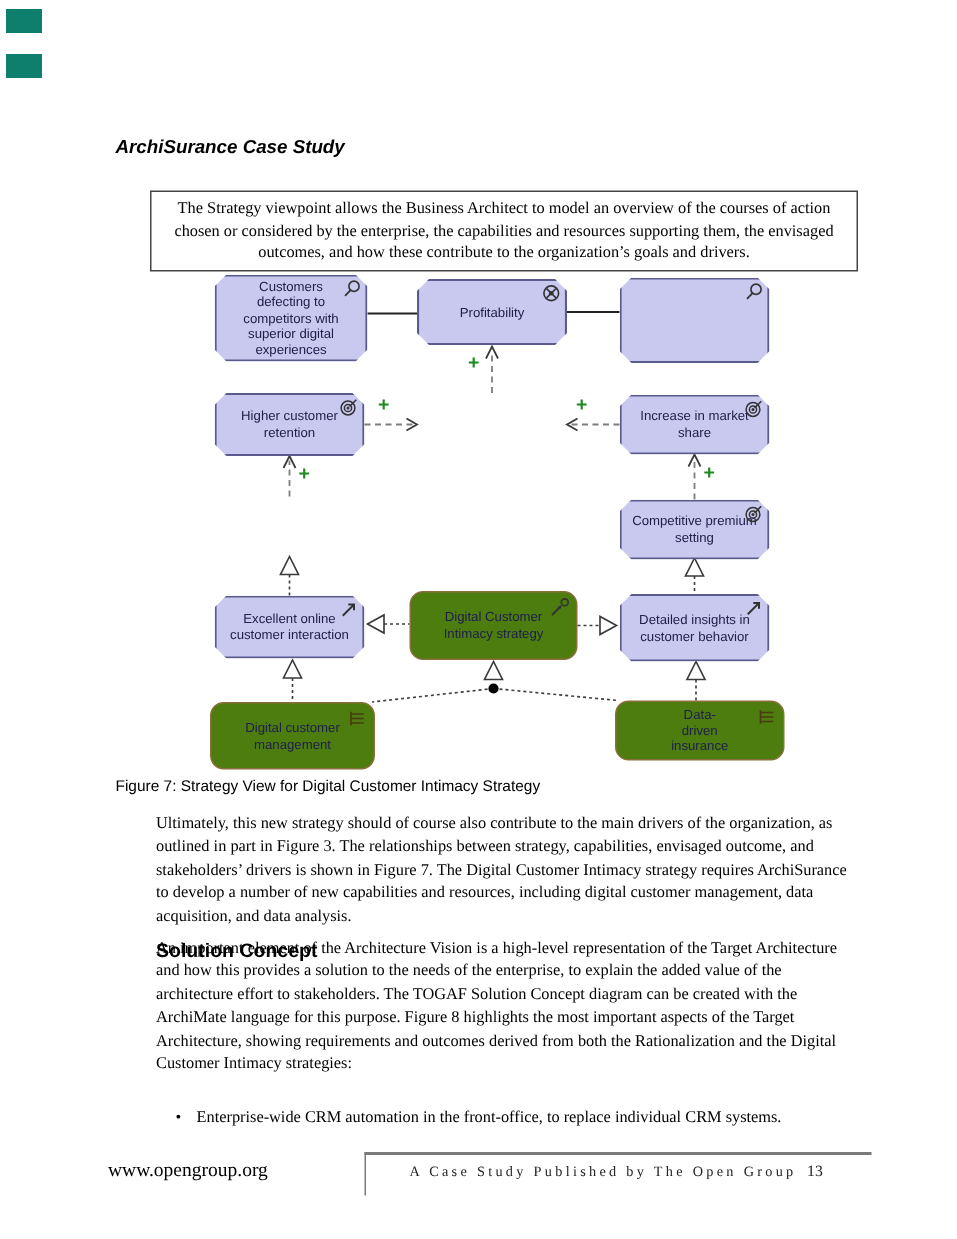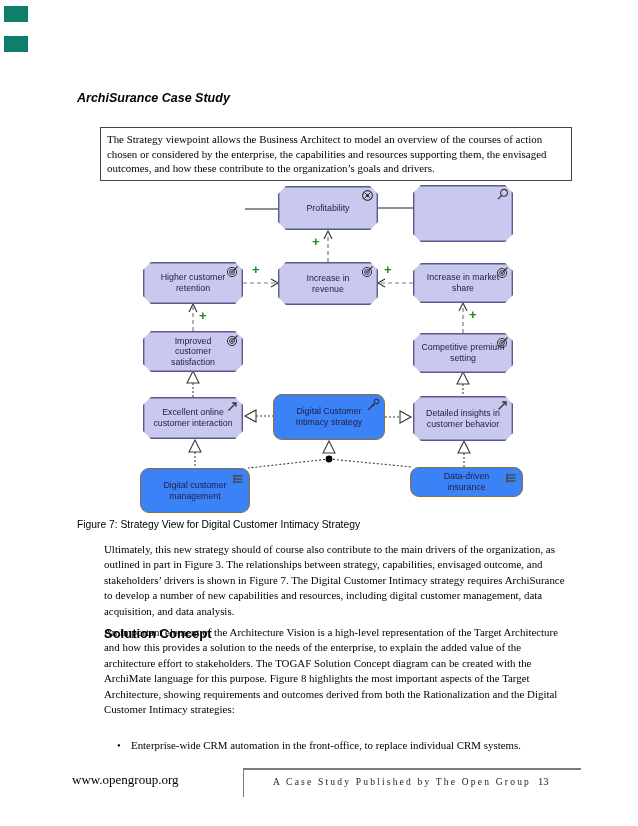--- a/index.html
+++ b/index.html
@@ -7,21 +7,21 @@
         font-family:"Liberation Serif",serif;color:#000;}
 
   
   .corner-marker{position:absolute;left:4px;width:24px;height:16px;background:#0e7f6c;}
   .cm1{top:6px;} .cm2{top:36px;}
 
   
   .doc-title{position:absolute;left:77px;top:91px;font-family:"Liberation Sans",sans-serif;
              font-weight:bold;font-style:italic;font-size:12.5px;color:#000;}
   .note-box{position:absolute;left:100px;top:127px;width:458px;border:1px solid #444;
-            padding:4px 6px;font-size:10.9px;line-height:14.6px;}
+            padding:4px 6px;font-size:10.9px;line-height:14.6px;text-align:center;}
   .fig-caption{position:absolute;left:77px;top:519px;font-family:"Liberation Sans",sans-serif;
                font-size:10.3px;}
   .para{position:absolute;left:104px;width:469px;font-size:10.9px;line-height:15.4px;text-align:left;}
   .p1{top:542px;}
   .sec-head{position:absolute;left:104px;top:626px;font-family:"Liberation Sans",sans-serif;
             font-weight:bold;font-size:13px;}
   .p2{top:625px;}
   .bullet-row{position:absolute;left:117px;top:739px;width:456px;font-size:10.9px;}
   .bullet-dot{display:inline-block;width:14px;}
 
@@ -32,21 +32,21 @@
   .footer-center{position:absolute;left:253px;top:777px;font-size:9.5px;letter-spacing:2.2px;color:#222;margin-left:20px;}
   .footer-page{position:absolute;left:538px;top:776px;font-size:10.5px;color:#222;}
 
   
   .node{position:absolute;display:flex;align-items:center;justify-content:center;text-align:center;
         font-family:"Liberation Sans",sans-serif;font-size:8.8px;line-height:10.6px;color:#20204a;
         z-index:2;box-sizing:border-box;}
   .oct{clip-path:polygon(8px 0,calc(100% - 8px) 0,100% 8px,100% calc(100% - 8px),
        calc(100% - 8px) 100%,8px 100%,0 calc(100% - 8px),0 8px);
        background:#c9c9f0;box-shadow:inset 0 0 0 1.4px #5a5a8c;}
-  .tan{background:#3b82f6;border:1.2px solid #8a6f3c;border-radius:9px;}
+  .tan{background:#4d7c0f;border:1.2px solid #8a6f3c;border-radius:9px;}
   .icon{position:absolute;top:3px;right:4px;z-index:3;}
   svg.conn{position:absolute;left:0;top:0;z-index:1;}
   .plus{position:absolute;z-index:3;font-family:"Liberation Sans",sans-serif;font-weight:bold;
         font-size:13px;color:#1e8a1e;}
 </style>
 </head>
 <body>
 
 <div class="page">
 
@@ -101,20 +101,29 @@
 
     <circle cx="329" cy="459" r="3.4" fill="#000"></circle>
   </svg>
 
   <span class="plus" style="left:312px;top:234px">+</span>
   <span class="plus" style="left:199px;top:308px">+</span>
   <span class="plus" style="left:469px;top:307px">+</span>
   <span class="plus" style="left:252px;top:262px">+</span>
   <span class="plus" style="left:384px;top:262px">+</span>
 
+  <div class="node oct" style="left:143px;top:183px;width:102px;height:58px;padding:0 11px">
+    <span class="icon">
+      <svg width="13" height="13">
+          <circle cx="8" cy="4.8" r="3.4" stroke="#333" fill="none" stroke-width="1.1"></circle>
+          <line x1="5.7" y1="7.4" x2="2" y2="11.2" stroke="#333" stroke-width="1.2"></line>
+        </svg>
+    </span>
+    <span>Customers defecting to competitors with superior digital experiences</span>
+  </div>
 
   <div class="node oct" style="left:278px;top:186px;width:100px;height:44px">
     <span class="icon">
       <svg width="13" height="13">
           <circle cx="6.5" cy="6.5" r="4.9" stroke="#333" fill="none" stroke-width="1.1"></circle>
           <line x1="3.4" y1="3.4" x2="9.6" y2="9.6" stroke="#333" stroke-width="1"></line>
           <line x1="9.6" y1="3.4" x2="3.4" y2="9.6" stroke="#333" stroke-width="1"></line>
           <circle cx="6.5" cy="6.5" r="1.5" fill="#333"></circle>
         </svg>
     </span>
@@ -135,55 +144,33 @@
       <svg width="13" height="13">
           <circle cx="6" cy="7" r="4.6" stroke="#333" fill="none" stroke-width="1"></circle>
           <circle cx="6" cy="7" r="2.4" stroke="#333" fill="none" stroke-width="1"></circle>
           <circle cx="6" cy="7" r="1" fill="#333"></circle>
           <line x1="11.5" y1="1.5" x2="7" y2="6" stroke="#333" stroke-width="1.1"></line>
         </svg>
     </span>
     <span>Higher customer retention</span>
   </div>
 
-  <div class="node oct" style="left:278px;top:262px;width:100px;height:43px;padding:0 14px">
+
+  <div class="node oct" style="left:413px;top:263px;width:100px;height:40px;padding:0 6px">
     <span class="icon">
       <svg width="13" height="13">
           <circle cx="6" cy="7" r="4.6" stroke="#333" fill="none" stroke-width="1"></circle>
           <circle cx="6" cy="7" r="2.4" stroke="#333" fill="none" stroke-width="1"></circle>
           <circle cx="6" cy="7" r="1" fill="#333"></circle>
           <line x1="11.5" y1="1.5" x2="7" y2="6" stroke="#333" stroke-width="1.1"></line>
         </svg>
     </span>
-    <span>Increase in revenue</span>
-  </div>
-
-  <div class="node oct" style="left:413px;top:263px;width:100px;height:40px;padding:0 6px">
-    <span class="icon">
-      <svg width="13" height="13">
-          <circle cx="6" cy="7" r="4.6" stroke="#333" fill="none" stroke-width="1"></circle>
-          <circle cx="6" cy="7" r="2.4" stroke="#333" fill="none" stroke-width="1"></circle>
-          <circle cx="6" cy="7" r="1" fill="#333"></circle>
-          <line x1="11.5" y1="1.5" x2="7" y2="6" stroke="#333" stroke-width="1.1"></line>
-        </svg>
-    </span>
     <span>Increase in market share</span>
   </div>
 
-  <div class="node oct" style="left:143px;top:331px;width:100px;height:41px;padding:0 17px">
-    <span class="icon">
-      <svg width="13" height="13">
-          <circle cx="6" cy="7" r="4.6" stroke="#333" fill="none" stroke-width="1"></circle>
-          <circle cx="6" cy="7" r="2.4" stroke="#333" fill="none" stroke-width="1"></circle>
-          <circle cx="6" cy="7" r="1" fill="#333"></circle>
-          <line x1="11.5" y1="1.5" x2="7" y2="6" stroke="#333" stroke-width="1.1"></line>
-        </svg>
-    </span>
-    <span>Improved customer satisfaction</span>
-  </div>
 
   <div class="node oct" style="left:413px;top:333px;width:100px;height:40px;padding:0 8px">
     <span class="icon">
       <svg width="13" height="13">
           <circle cx="6" cy="7" r="4.6" stroke="#333" fill="none" stroke-width="1"></circle>
           <circle cx="6" cy="7" r="2.4" stroke="#333" fill="none" stroke-width="1"></circle>
           <circle cx="6" cy="7" r="1" fill="#333"></circle>
           <line x1="11.5" y1="1.5" x2="7" y2="6" stroke="#333" stroke-width="1.1"></line>
         </svg>
     </span>
@@ -226,21 +213,21 @@
       <svg width="14" height="14" stroke="#4a3b12" stroke-width="1.1" fill="none">
           <line x1="3" y1="2.5" x2="3" y2="11.5"></line>
           <line x1="3" y1="4" x2="11.5" y2="4"></line>
           <line x1="3" y1="7" x2="11.5" y2="7"></line>
           <line x1="3" y1="10" x2="11.5" y2="10"></line>
         </svg>
     </span>
     <span>Digital customer management</span>
   </div>
 
-  <div class="node tan" style="left:410px;top:467px;width:113px;height:30px;padding:0 24px">
+  <div class="node tan" style="left:410px;top:467px;width:113px;height:40px;padding:0 36px">
     <span class="icon">
       <svg width="14" height="14" stroke="#4a3b12" stroke-width="1.1" fill="none">
           <line x1="3" y1="2.5" x2="3" y2="11.5"></line>
           <line x1="3" y1="4" x2="11.5" y2="4"></line>
           <line x1="3" y1="7" x2="11.5" y2="7"></line>
           <line x1="3" y1="10" x2="11.5" y2="10"></line>
         </svg>
     </span>
     <span>Data-driven insurance</span>
   </div>

